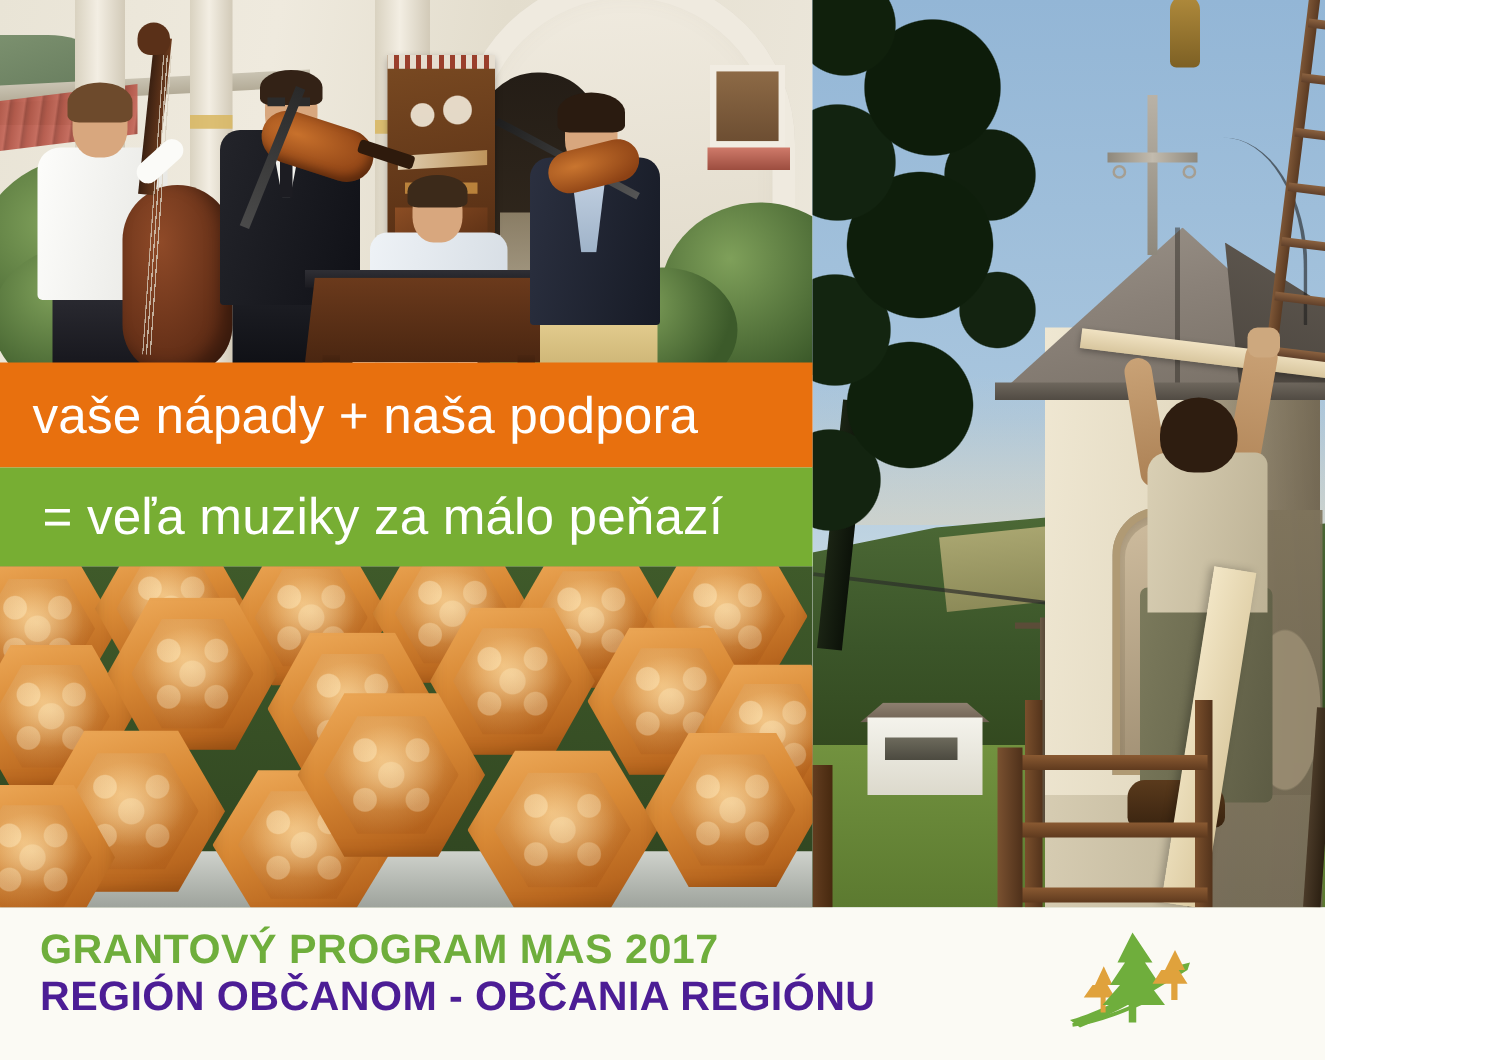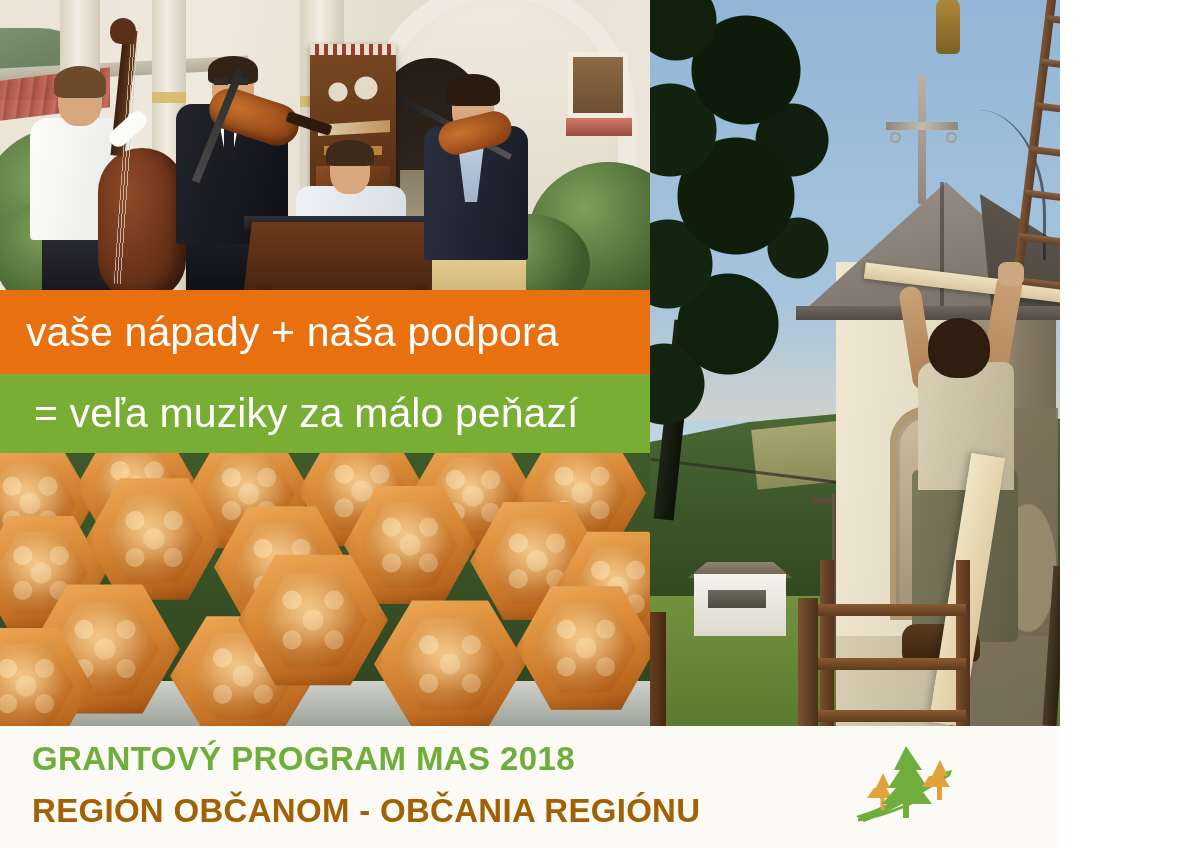--- a/index.html
+++ b/index.html
@@ -327,22 +327,22 @@
   .footer { position:absolute; left:0; top:726px; width:1200px; height:122px;
     background:#fbfaf4; display:flex; align-items:center; }
 
   .footer-headlines { position:absolute; left:32px; top:742px; }
   .hl-green {
     color:#6fae3c; font-size:33px; font-weight:bold;
     letter-spacing:.4px; line-height:1.05; white-space:nowrap;
     font-family:"Liberation Sans", sans-serif;
   }
   .hl-orange {
-    color:#a16207; font-size:33px; font-weight:bold;
-    letter-spacing:.3px; line-height:1.05; white-space:nowrap; margin-top:17px;
+    color:#4c1d95; font-size:33px; font-weight:bold;
+    letter-spacing:.3px; line-height:1.05; white-space:nowrap; margin-top:3px;
     font-family:"Liberation Sans", sans-serif;
   }
 
   .logo { position:absolute; left:852px; top:736px; width:336px; height:100px; }
   .logo-mark { position:absolute; left:0; top:4px; width:112px; height:86px; }
   .logo-text { position:absolute; left:118px; top:0; width:218px; text-align:center; }
   .logo-tag {
     color:#c69a52; font-size:17px; line-height:1.1;
     font-family:"Liberation Serif", serif; letter-spacing:.2px;
   }
@@ -540,21 +540,21 @@
       <div class="bar-text">vaše nápady + naša podpora</div>
     </div>
     <div class="bar bar-green">
       <div class="bar-text">= veľa muziky za málo peňazí</div>
     </div>
   </div>
 
   <div class="footer"></div>
 
   <div class="footer-headlines">
-    <div class="hl-green">GRANTOVÝ PROGRAM MAS 2018</div>
+    <div class="hl-green">GRANTOVÝ PROGRAM MAS 2017</div>
     <div class="hl-orange">REGIÓN OBČANOM - OBČANIA REGIÓNU</div>
   </div>
 
   <div class="logo">
     <div class="logo-mark">
       <svg viewBox="0 0 112 86" width="112" height="86" aria-hidden="true">
 
         <path d="M4 76 C 26 70, 54 56, 92 32 L 100 30 L 98 36 C 60 60, 32 74, 12 82 Z" fill="#6FAE3C"></path>
         <path d="M6 80 C 22 78, 40 72, 62 62" stroke="#6FAE3C" stroke-width="3" fill="none"></path>
 

